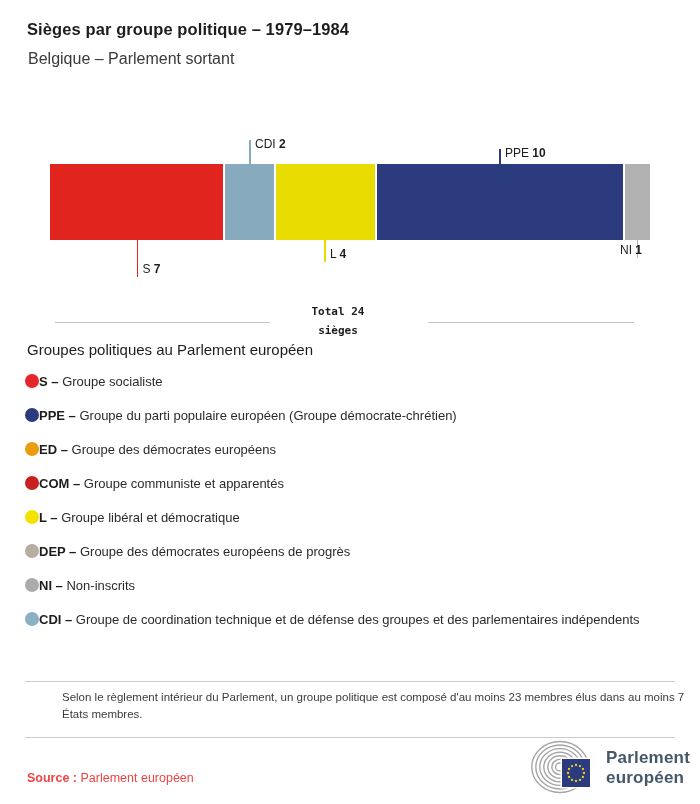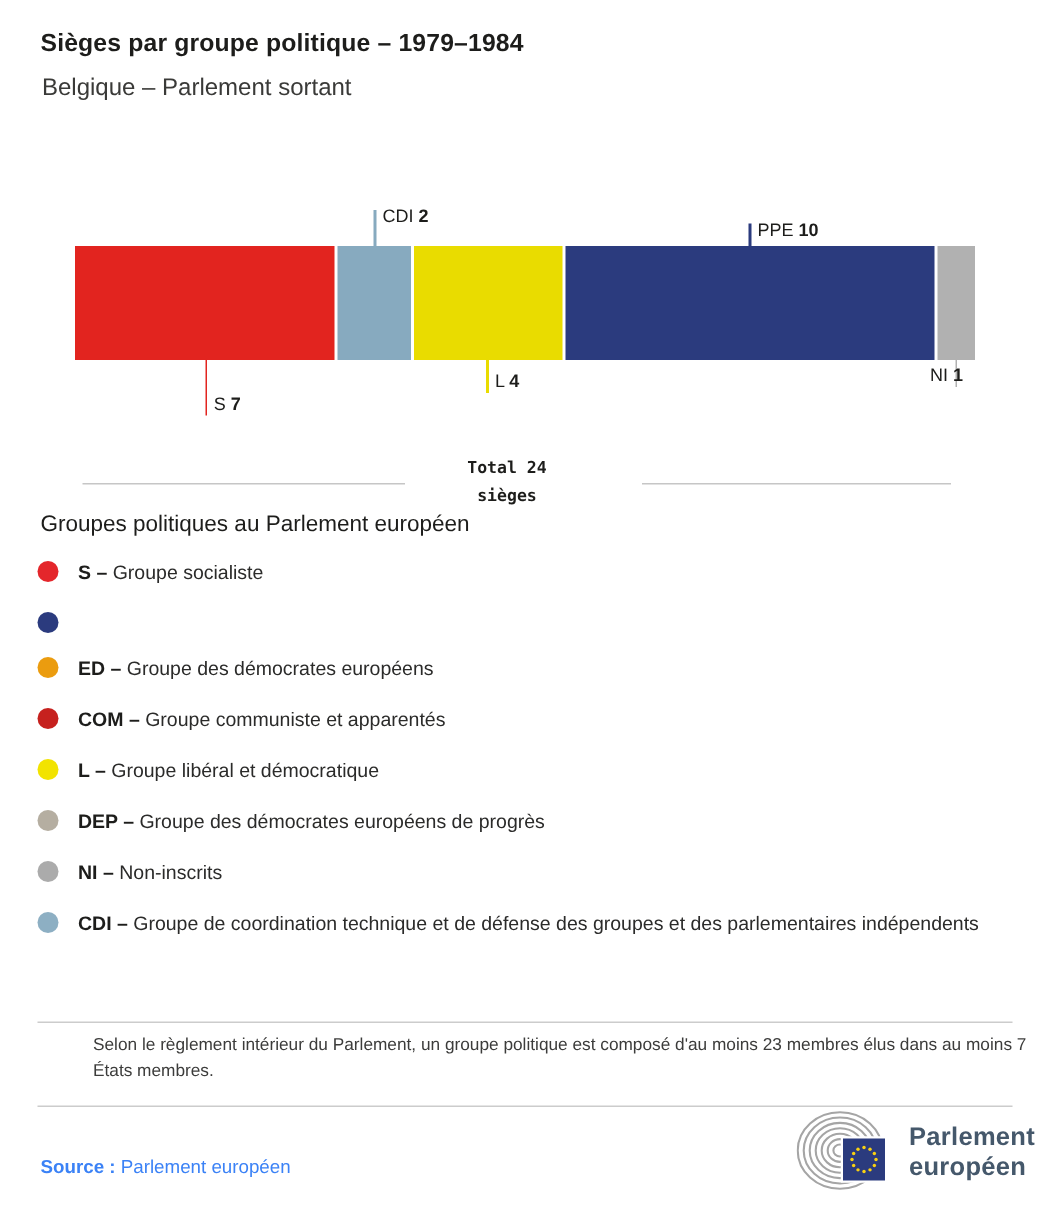--- a/index.html
+++ b/index.html
@@ -18,30 +18,30 @@
 
   .total-block { position:absolute; left:0; top:302px; width:676px; text-align:center;
                  font-family:"DejaVu Sans Mono", monospace; font-weight:bold; font-size:11px;
                  line-height:19px; color:#1d1d1b; }
   .total-rule { position:absolute; height:1px; background:#c6c6c6; top:322px; }
   .total-rule.left { left:55px; width:215px; }
   .total-rule.right { left:428px; width:206px; }
 
   .legend-heading { position:absolute; left:27px; top:341px; font-size:15px; font-weight:normal; color:#1d1d1b;text-align:right; }
   .legend { position:absolute; left:25px; top:371px; width:648px; }
-  .legend-item { display:flex; gap:13px; margin-bottom:13px; }
+  .legend-item { display:flex; margin-bottom:13px; }
   .legend-dot { flex:0 0 14px; width:14px; height:14px; border-radius:50%; margin-top:3px; }
   .legend-text { font-size:13px; line-height:21px; color:#2b2b2a; }
   .legend-text b { color:#1d1d1b; }
 
   .rule { position:absolute; left:25px; width:650px; height:1px; background:#cccccc; }
   .rule.r1 { top:681px; }
   .rule.r2 { top:737px; }
   .footnote { position:absolute; left:27px; top:689px; width:640px; font-size:11.5px; line-height:17px; color:#3c3c3b;margin-left:35px; }
-  .source { position:absolute; left:27px; top:771px; font-size:12.5px; color:#3b82f6; }
+  .source { position:absolute; left:27px; top:771px; font-size:12.5px; color:#ef4444; }
   .source b { font-weight:bold; }
 
   .logo { position:absolute; left:531px; top:740px; display:flex; align-items:center; gap:9px; }
   .logo-text { font-size:17px; font-weight:bold; line-height:20px; color:#45586b; letter-spacing:0.2px; }
 </style>
 </head>
 <body>
 
 <div class="page">
 
@@ -78,20 +78,21 @@
   </div>
 
   <div class="legend-heading">Groupes politiques au Parlement européen</div>
   <div class="legend">
       <div class="legend-item">
         <span class="legend-dot" style="background: rgb(228, 38, 43);"></span>
         <span class="legend-text"><b>S – </b><span>Groupe socialiste</span></span>
       </div>
       <div class="legend-item">
         <span class="legend-dot" style="background: rgb(43, 59, 126);"></span>
+        <span class="legend-text"><b>PPE – </b><span>Groupe du parti populaire européen (Groupe démocrate-chrétien)</span></span>
       </div>
       <div class="legend-item">
         <span class="legend-dot" style="background: rgb(235, 156, 15);"></span>
         <span class="legend-text"><b>ED – </b><span>Groupe des démocrates européens</span></span>
       </div>
       <div class="legend-item">
         <span class="legend-dot" style="background: rgb(198, 33, 30);"></span>
         <span class="legend-text"><b>COM – </b><span>Groupe communiste et apparentés</span></span>
       </div>
       <div class="legend-item">

